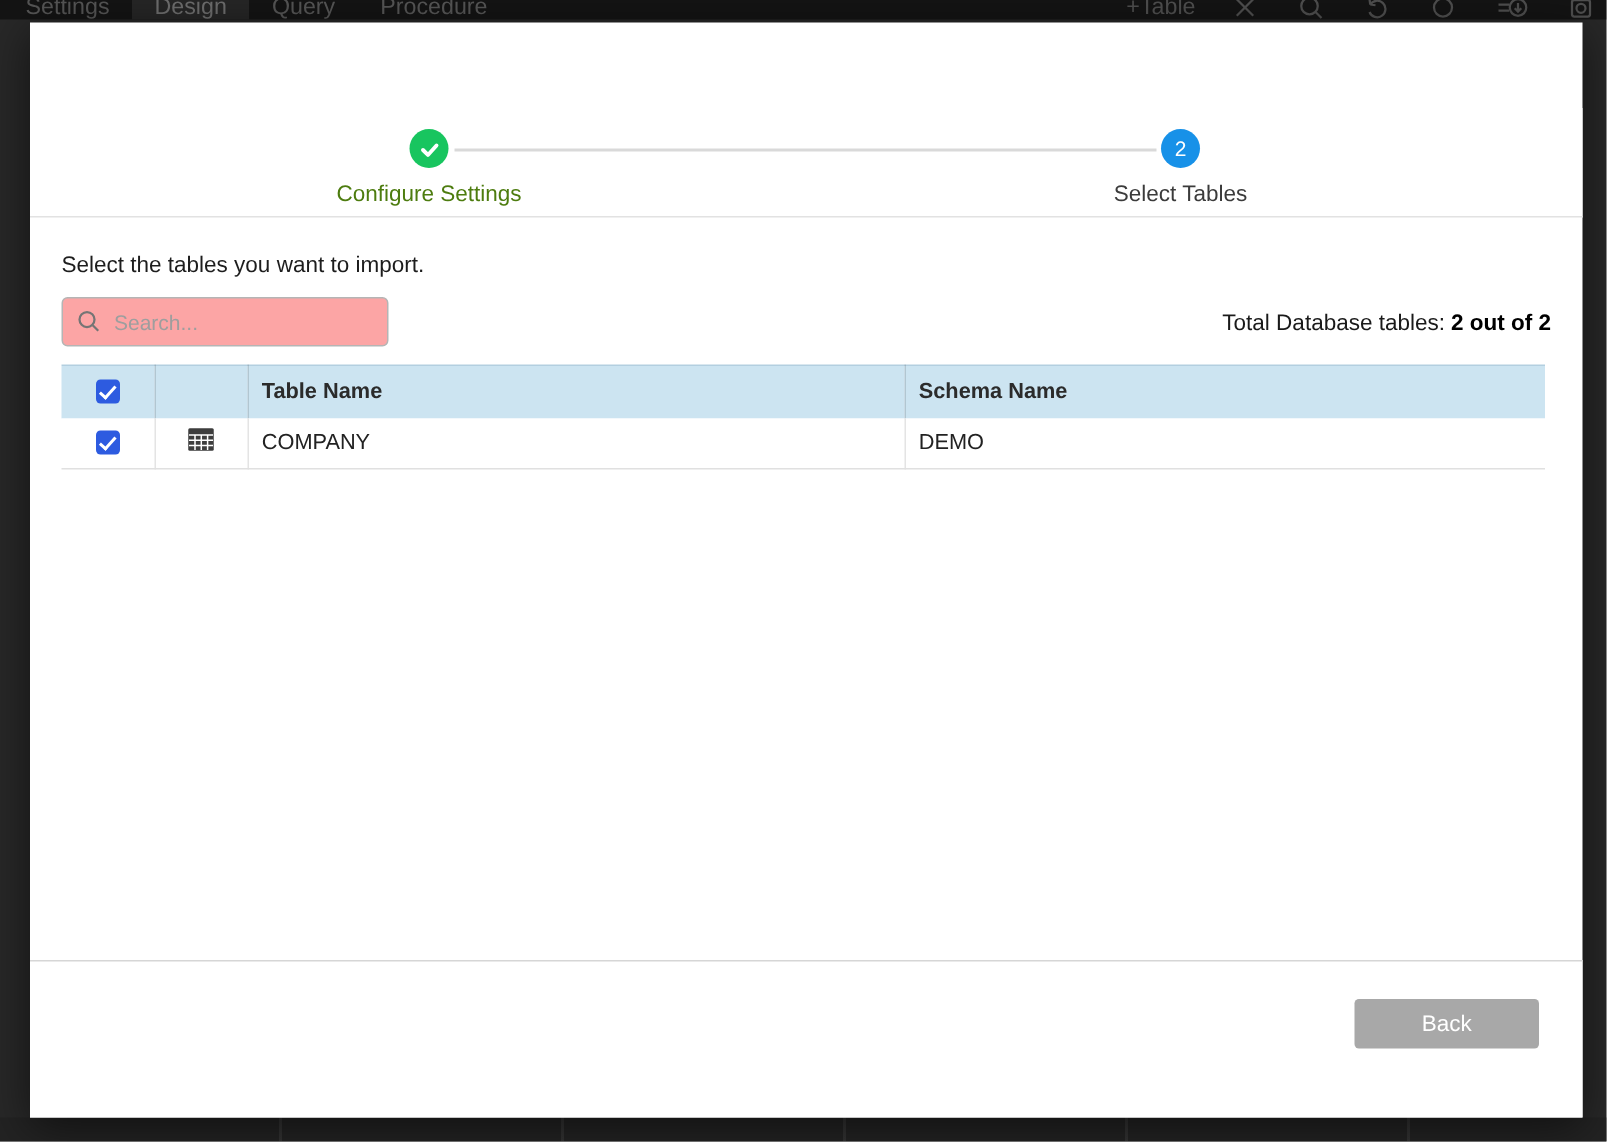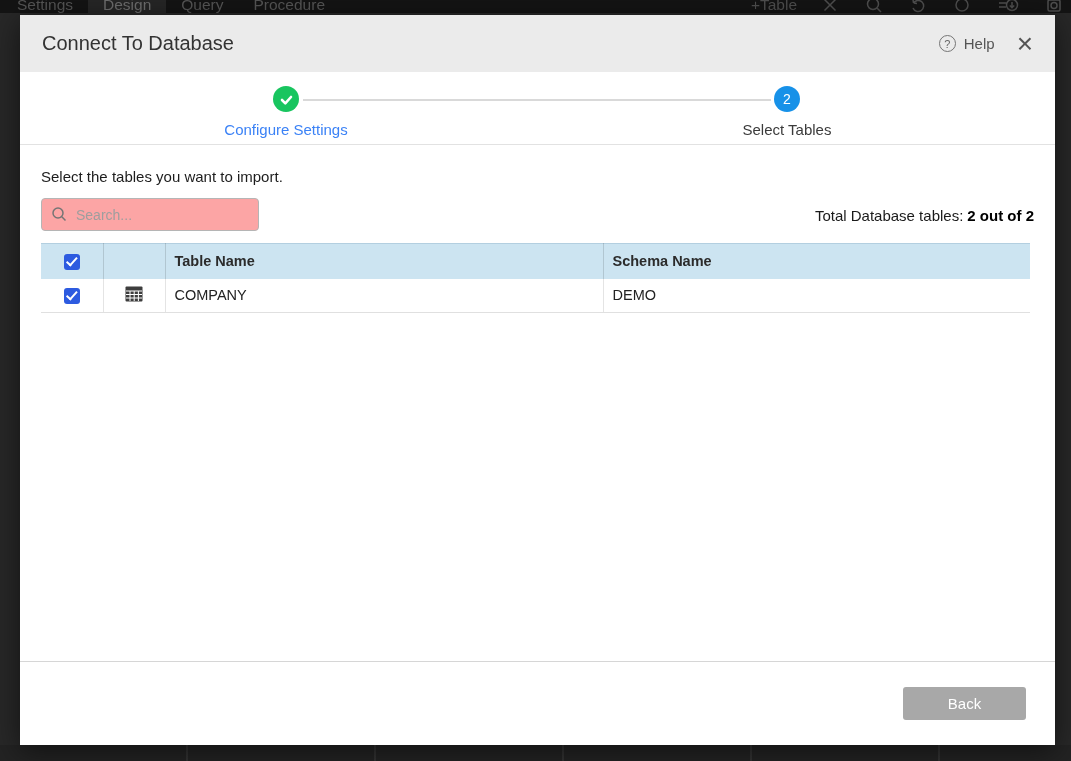--- a/index.html
+++ b/index.html
@@ -61,21 +61,21 @@
   .step-1 { left:166px; }
   .step-2 { left:667px; }
   .step-circle {
     width:26px; height:26px; border-radius:50%; margin:0 auto;
     display:flex; align-items:center; justify-content:center;
     color:#fff; font-size:14px;
   }
   .step-circle.complete { background:#18c55f; }
   .step-circle.active { background:#1791e8; }
   .step-label { margin-top:9px; font-size:15px; color:#3b3b3b; }
-  .step-label.muted { color:#3b82f6; }
+  .step-label.muted { color:#4d7c0f; }
 
   
   .content { position:absolute; top:130px; left:0; right:0; padding:0 21px; }
   .instruction { margin-top:23px; font-size:15px; color:#1d1d1d; }
   .toolbar-row { margin-top:13px; display:flex; align-items:flex-end; justify-content:space-between; }
   .search-box { position:relative; width:218px; }
   .search-box svg { position:absolute; left:10px; top:8px; }
   .search-input {
     width:218px; height:33px; border:1px solid #b5b5b5; border-radius:4px;
     padding:0 10px 0 34px; font-size:14px; color:#333; outline:none;
@@ -112,21 +112,21 @@
     position:relative; cursor:pointer; vertical-align:middle; margin:0;
   }
   input[type="checkbox"]::after {
     content:""; position:absolute; left:5.2px; top:1.6px;
     width:4px; height:8.5px;
     border:solid #fff; border-width:0 2px 2px 0; transform:rotate(42deg);
   }
 
   
   .modal-footer {
-    position:absolute; bottom:0; left:0; right:0; height:84px;
+    position:absolute; bottom:0; left:0; right:0; height:105px;
     border-top:1px solid #d6d6d6; background:#fff;
     display:flex; justify-content:flex-end; align-items:flex-start;
     gap:17px; padding:25px 29px 0 0;
   }
   .btn {
     height:33px; border:none; border-radius:3px; color:#fff; font-size:15px;
     font-family:inherit; cursor:pointer;
   }
   .btn.back { width:123px; background:#a8a8a8; }
   .btn.next { width:124px; background:#0d8be9; }
@@ -176,30 +176,20 @@
             <circle cx="9" cy="9.5" r="3" stroke="#4f4f4f" stroke-width="1.5" fill="none"></circle>
           </svg>
         </span>
     </span>
   </div>
 </div>
 <div class="bottombar"></div>
 
 <div class="modal">
 
-  <div class="modal-header">
-    <div class="modal-title">Connect To Database</div>
-    <div class="header-right">
-      <span class="help">
-        <span class="help-icon">?</span>
-        <span class="help-label">Help</span>
-      </span>
-      <span class="close-x">×</span>
-    </div>
-  </div>
 
   <div class="stepper">
     <div class="step-line"></div>
     <div class="step step-1">
       <div class="step-circle complete">
         <svg width="17" height="17" viewBox="0 0 17 17">
             <polyline points="4,9 7.3,12.3 13,6" fill="none" stroke="#fff" stroke-width="2.6" stroke-linecap="round" stroke-linejoin="round"></polyline>
           </svg>
       </div>
       <div class="step-label muted">Configure Settings</div>

